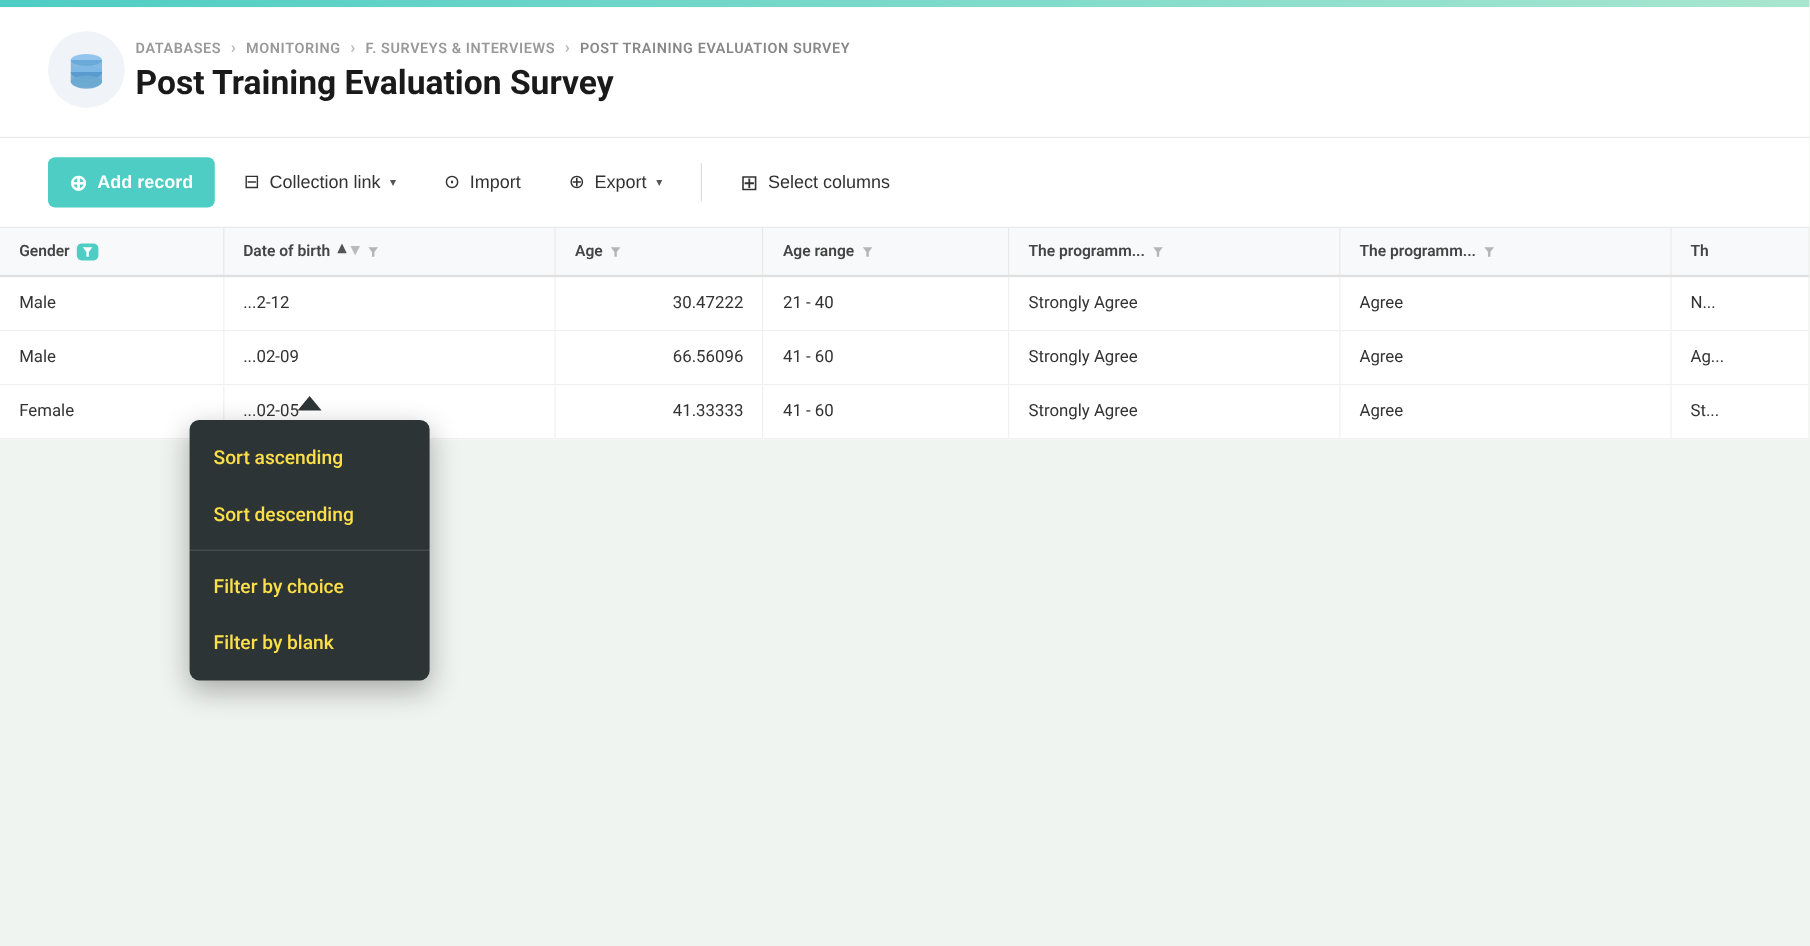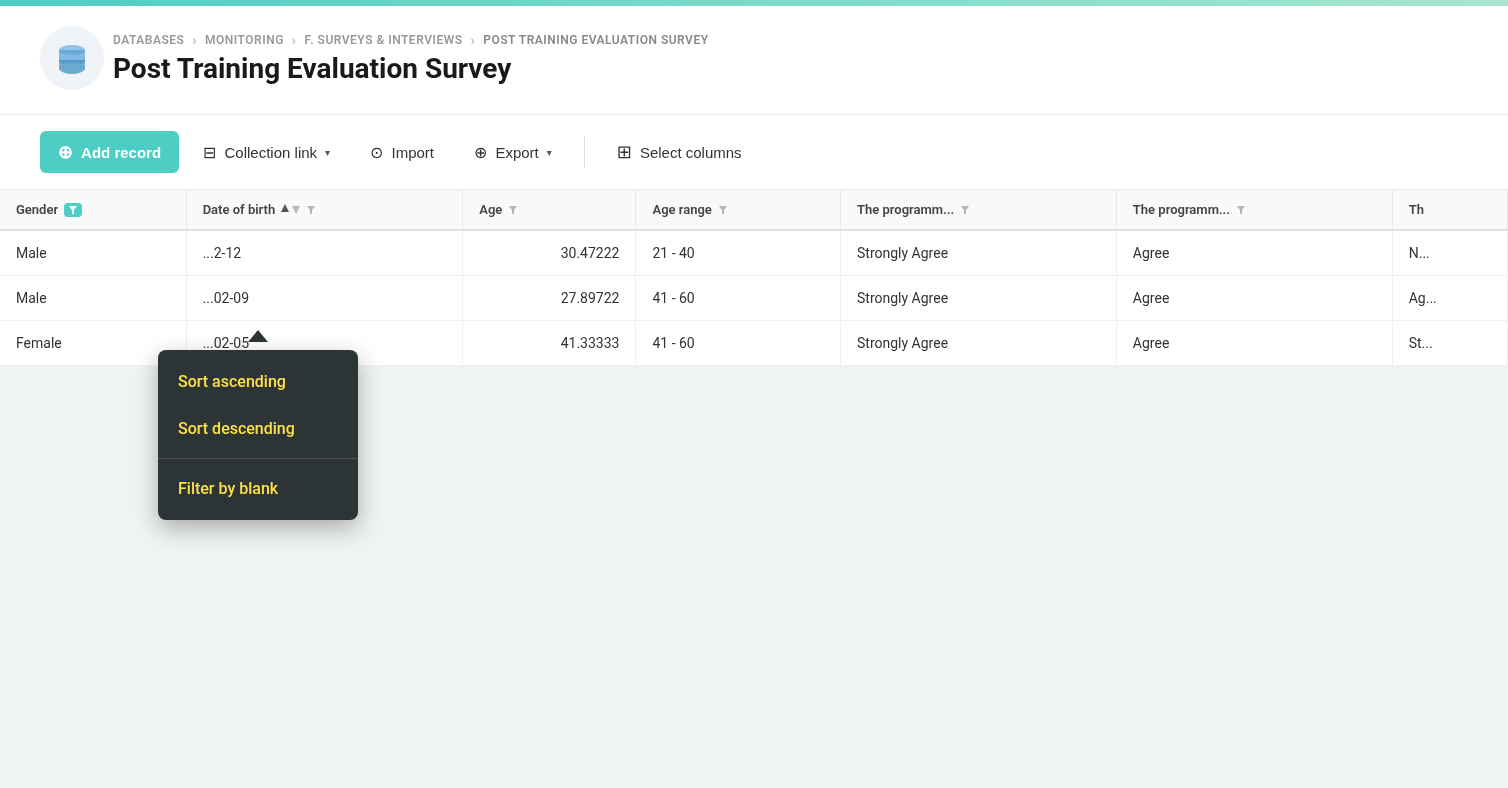--- a/index.html
+++ b/index.html
@@ -384,21 +384,21 @@
       <td>...2-12</td>
       <td style="text-align:right;">30.47222</td>
       <td>21 - 40</td>
       <td>Strongly Agree</td>
       <td>Agree</td>
       <td>N...</td>
     </tr>
         <tr>
       <td>Male</td>
       <td>...02-09</td>
-      <td style="text-align:right;">27.89722</td>
+      <td style="text-align:right;">66.56096</td>
       <td>41 - 60</td>
       <td>Strongly Agree</td>
       <td>Agree</td>
       <td>Ag...</td>
     </tr>
         <tr>
       <td>Female</td>
       <td>...02-05</td>
       <td style="text-align:right;">41.33333</td>
       <td>41 - 60</td>
@@ -409,14 +409,15 @@
       </tbody>
   </table>
 </div>
 
 <div class="dropdown-pointer"></div>
 
 <div class="dropdown-menu">
   <span class="dropdown-item">Sort ascending</span>
   <span class="dropdown-item">Sort descending</span>
   <div class="dropdown-divider"></div>
+  <span class="dropdown-item">Filter by choice</span>
   <span class="dropdown-item">Filter by blank</span>
 </div>
 
 </body></html>

